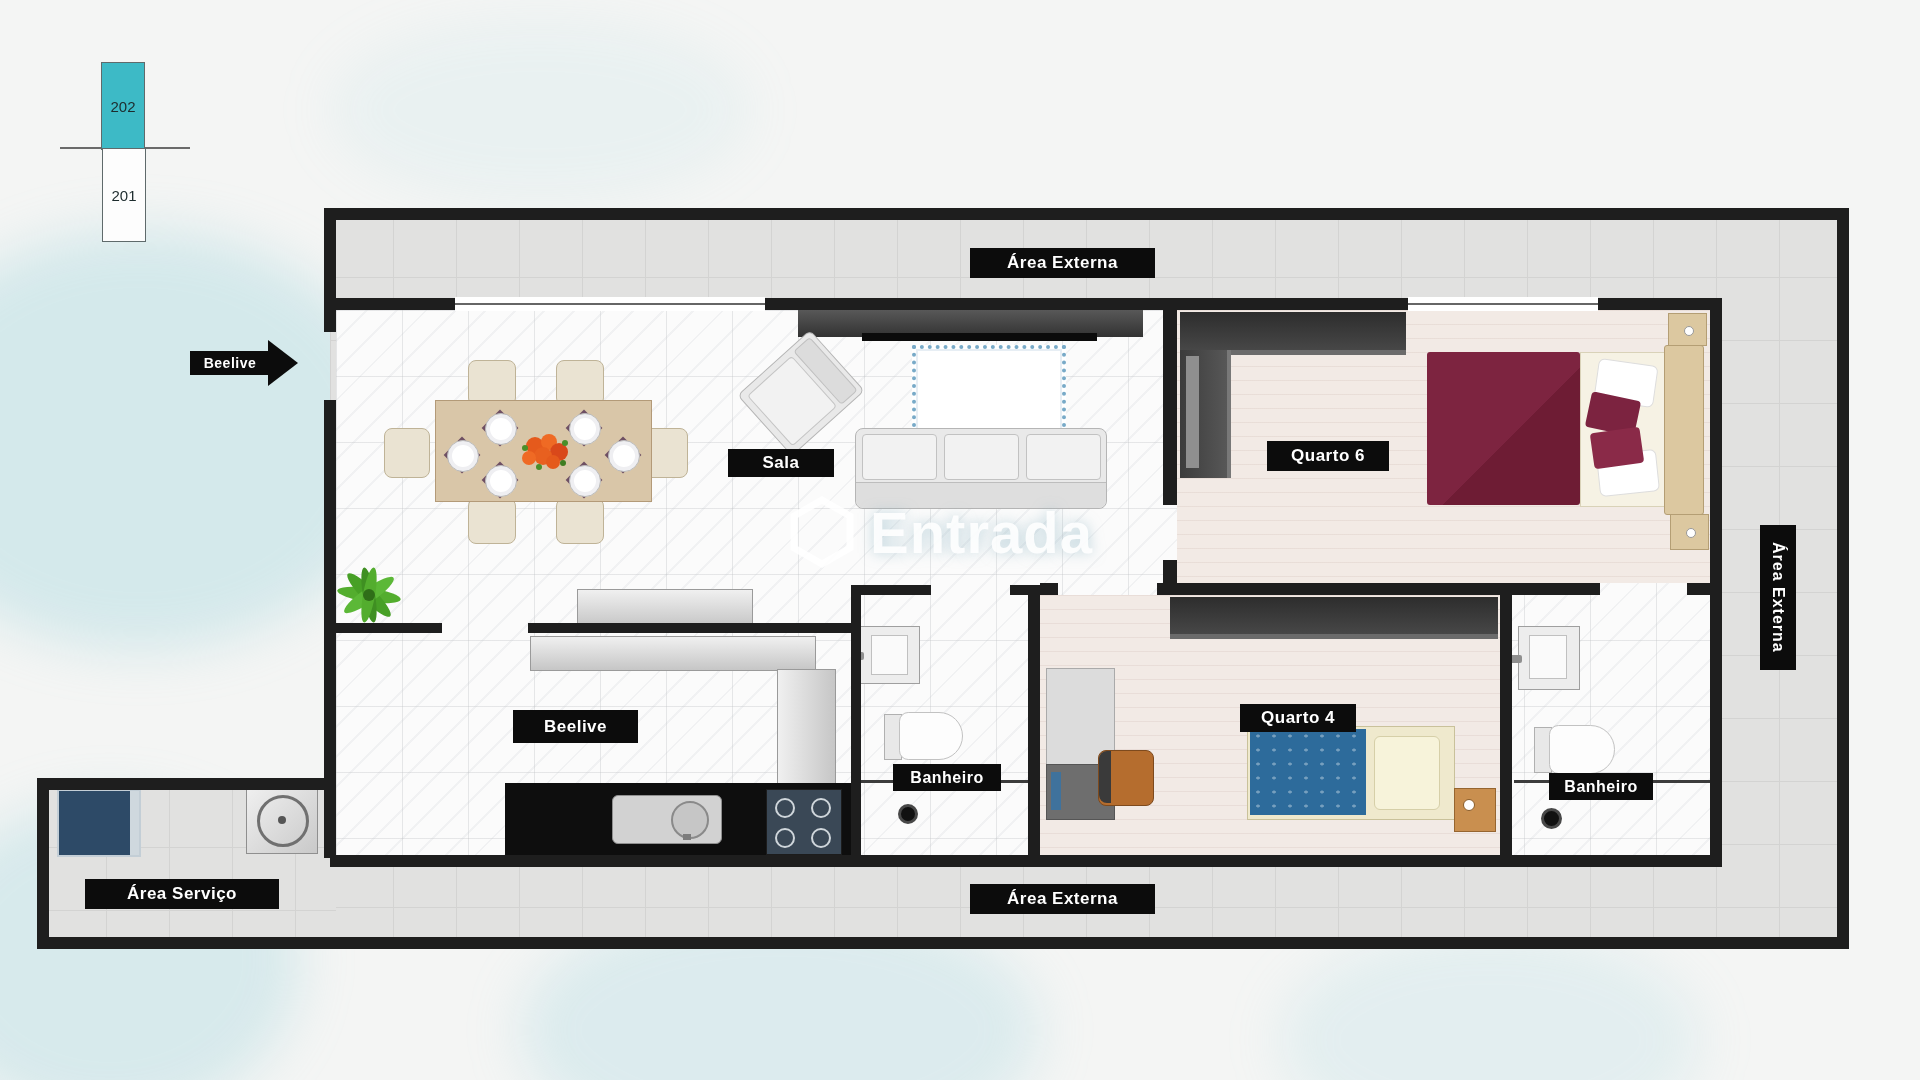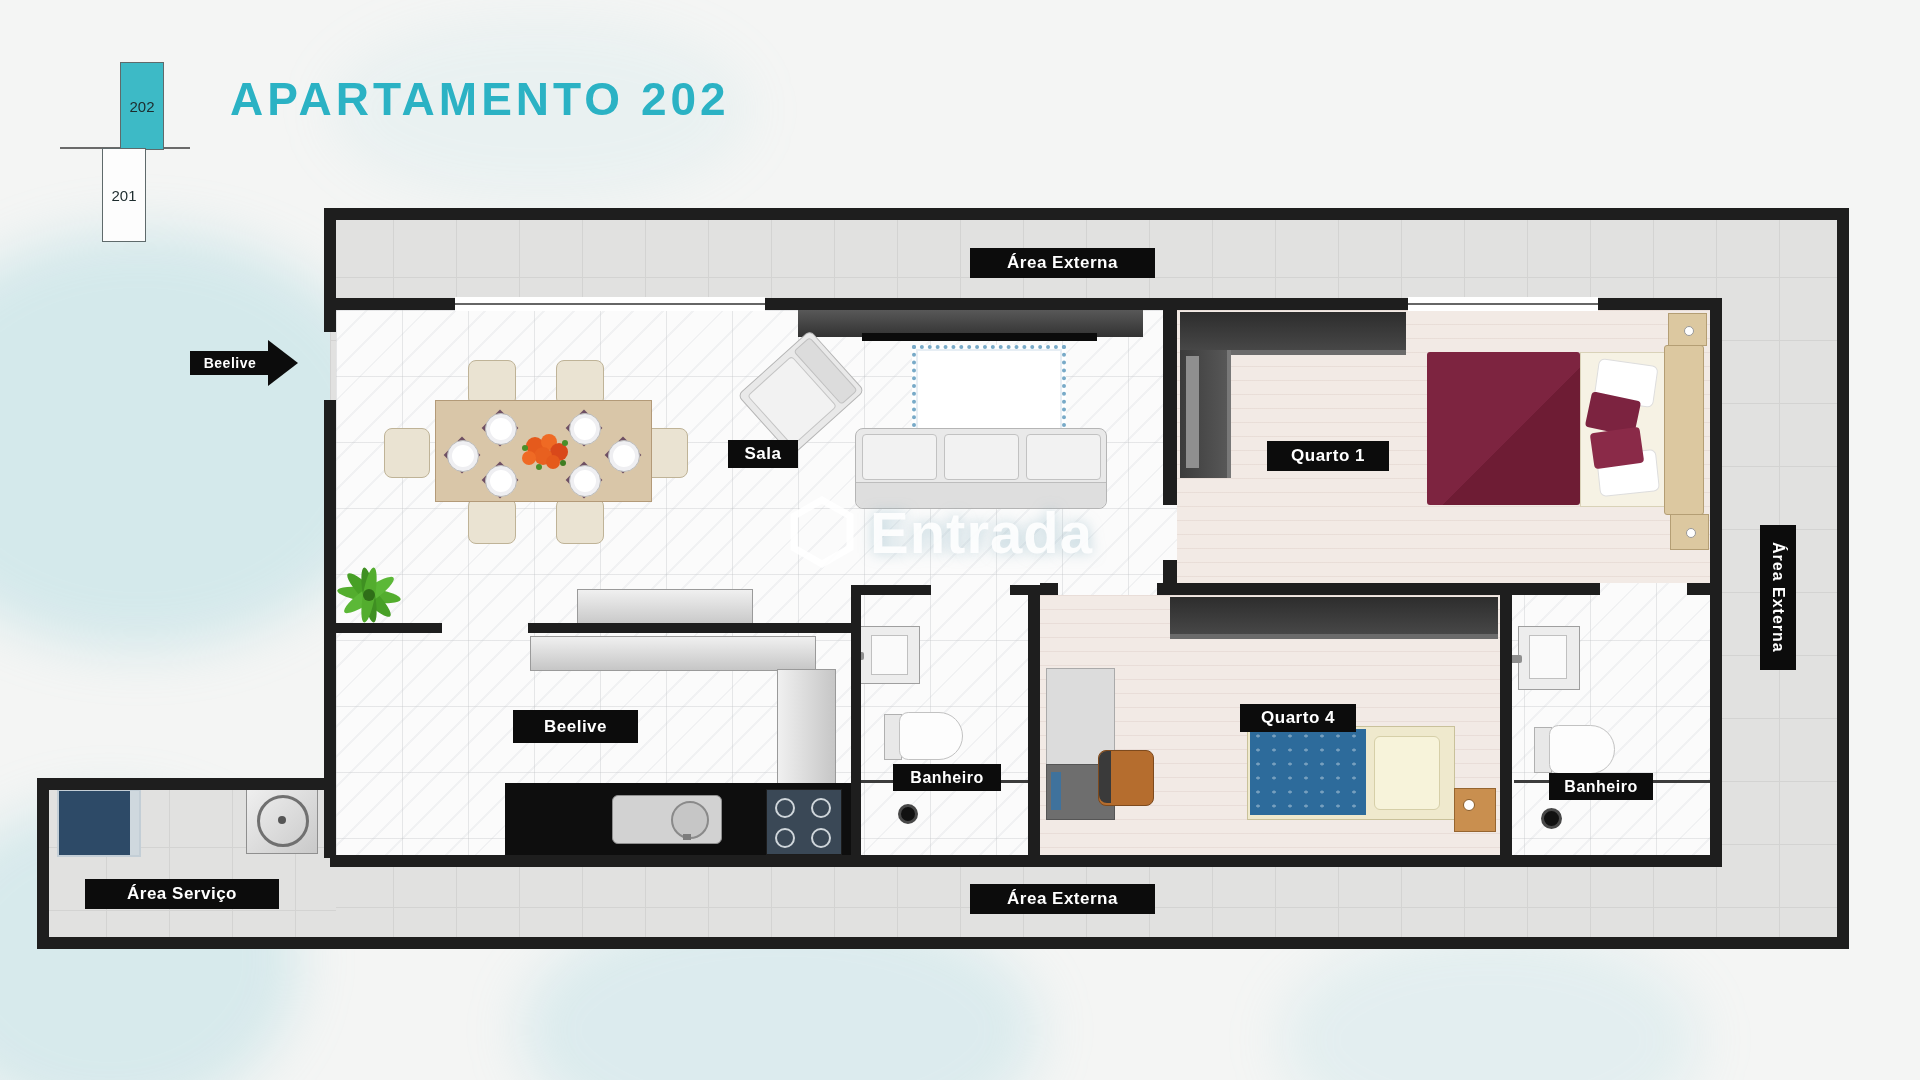--- a/index.html
+++ b/index.html
@@ -68,28 +68,27 @@
 
 <div class="stage">
 
   <div class="splash" style="left:-120px;top:230px;width:520px;height:420px;background:rgba(140,205,215,.30);"></div>
   <div class="splash" style="left:-80px;top:800px;width:380px;height:320px;background:rgba(140,205,215,.28);"></div>
   <div class="splash" style="left:520px;top:900px;width:520px;height:260px;background:rgba(150,210,220,.26);"></div>
   <div class="splash" style="left:1280px;top:930px;width:420px;height:220px;background:rgba(150,210,220,.18);"></div>
   <div class="splash" style="left:330px;top:20px;width:420px;height:180px;background:rgba(160,215,222,.12);"></div>
 
   <div class="legend-line" style="left:60px;top:147px;width:130px;height:2px;"></div>
-  <div class="legend-box" style="left:120px;top:62px;width:42px;height:86px;background:#3dbac6;">
+  <div class="legend-box" style="left:101px;top:62px;width:42px;height:86px;background:#3dbac6;">
     <span>202</span>
   </div>
   <div class="legend-box" style="left:102px;top:148px;width:42px;height:92px;background:#fdfdfd;">
     <span>201</span>
   </div>
 
-  <div class="title" style="left:230px;top:72px;">APARTAMENTO 202</div>
 
   <div class="gray-tile" style="left:330px;top:214px;width:1513px;height:729px;"></div>
   <div class="gray-tile" style="left:43px;top:784px;width:293px;height:159px;"></div>
 
   <div class="marble" style="left:336px;top:310px;width:1374px;height:545px;"></div>
   <div class="wood" style="left:1177px;top:310px;width:533px;height:273px;"></div>
   <div class="wood" style="left:1040px;top:595px;width:460px;height:260px;"></div>
 
   <div class="furn tvcab" style="left:798px;top:310px;width:345px;height:27px;"></div>
   <div class="furn" style="left:862px;top:333px;width:235px;height:8px;background:#0b0b0b;"></div>
@@ -264,22 +263,22 @@
   <div class="wall" style="left:1687px;top:583px;width:35px;height:12px;"></div>
 
   <div class="wall" style="left:1163px;top:310px;width:14px;height:195px;"></div>
   <div class="wall" style="left:1163px;top:560px;width:14px;height:23px;"></div>
 
   <div class="wall" style="left:1500px;top:595px;width:12px;height:260px;"></div>
 
   <div class="plabel" style="left:970px;top:248px;width:185px;height:30px;">Área Externa</div>
   <div class="plabel" style="left:970px;top:884px;width:185px;height:30px;">Área Externa</div>
   <div class="plabel vert" style="left:1760px;top:525px;width:36px;height:145px;font-size:16px;">Área Externa</div>
-  <div class="plabel" style="left:728px;top:440px;width:70px;height:28px;">Sala</div>
-  <div class="plabel" style="left:1267px;top:441px;width:122px;height:30px;">Quarto 1</div>
+  <div class="plabel" style="left:728px;top:449px;width:106px;height:28px;">Sala</div>
+  <div class="plabel" style="left:1267px;top:441px;width:122px;height:30px;">Quarto 6</div>
   <div class="plabel" style="left:513px;top:710px;width:125px;height:33px;">Beelive</div>
   <div class="plabel" style="left:893px;top:764px;width:108px;height:27px;font-size:16px;">Banheiro</div>
   <div class="plabel" style="left:1240px;top:704px;width:116px;height:28px;">Quarto 4</div>
   <div class="plabel" style="left:1549px;top:773px;width:104px;height:27px;font-size:16px;">Banheiro</div>
   <div class="plabel" style="left:85px;top:879px;width:194px;height:30px;">Área Serviço</div>
   <div class="plabel" style="left:190px;top:351px;width:80px;height:24px;font-size:14px;">Beelive</div>
   <div class="arrowhead" style="left:268px;top:340px;"></div>
 
   <div class="wm" style="left:790px;top:496px;">
     <svg width="64" height="72" viewBox="0 0 64 72">

